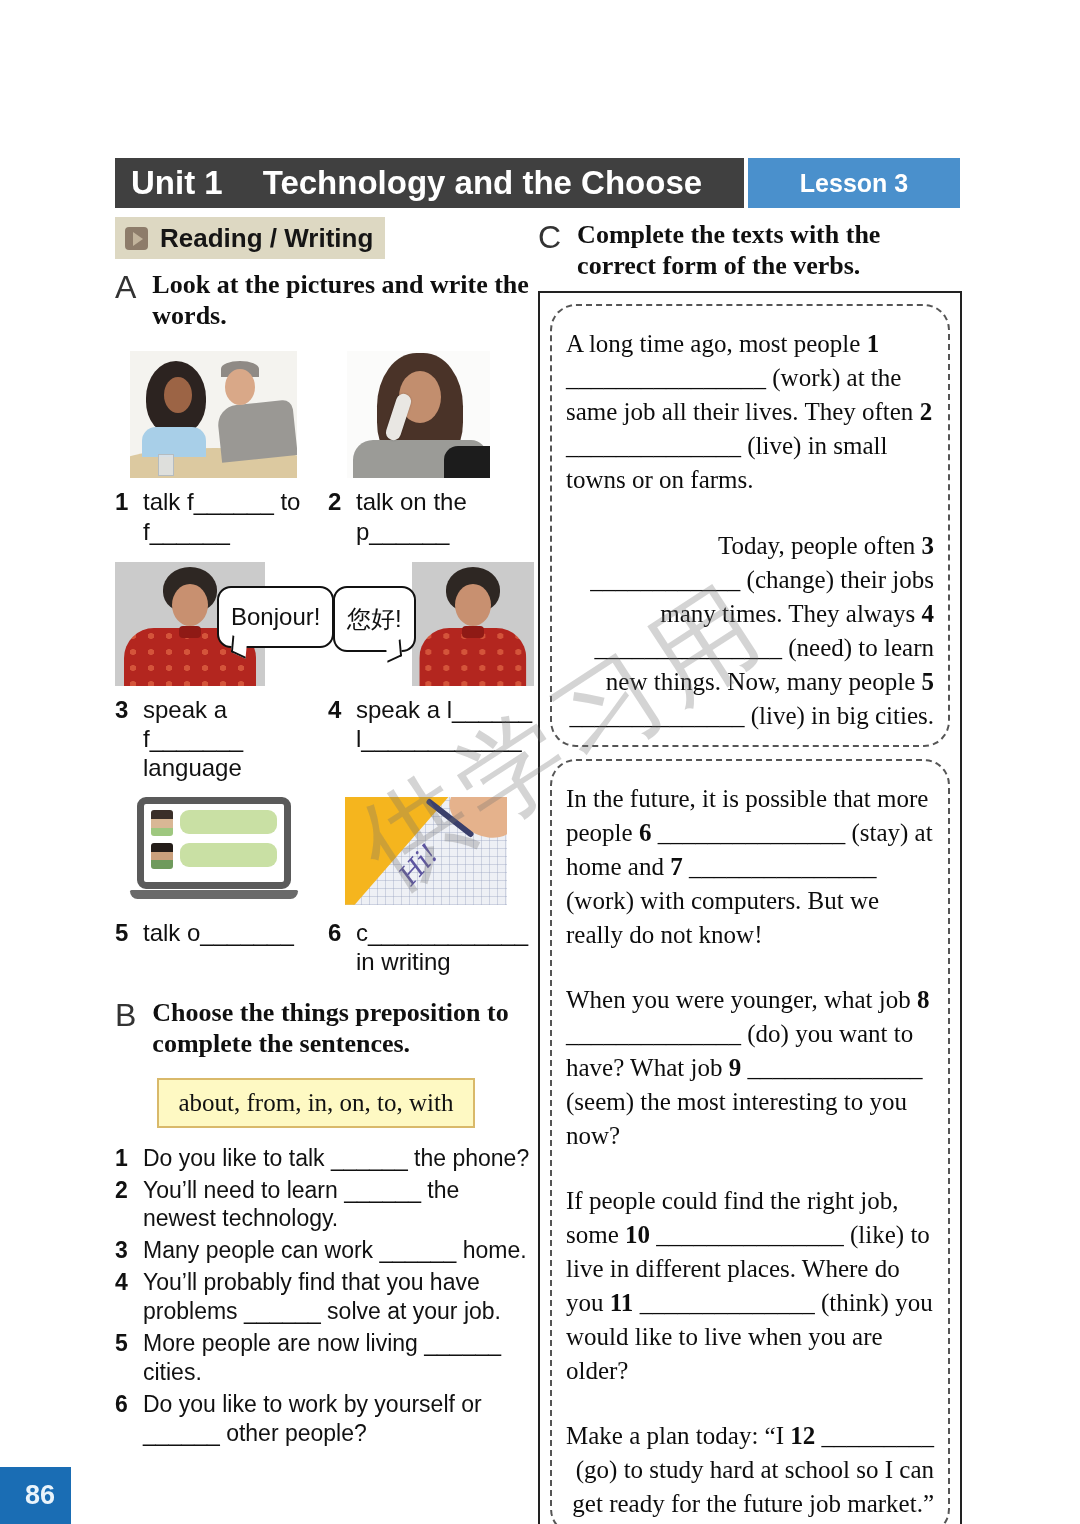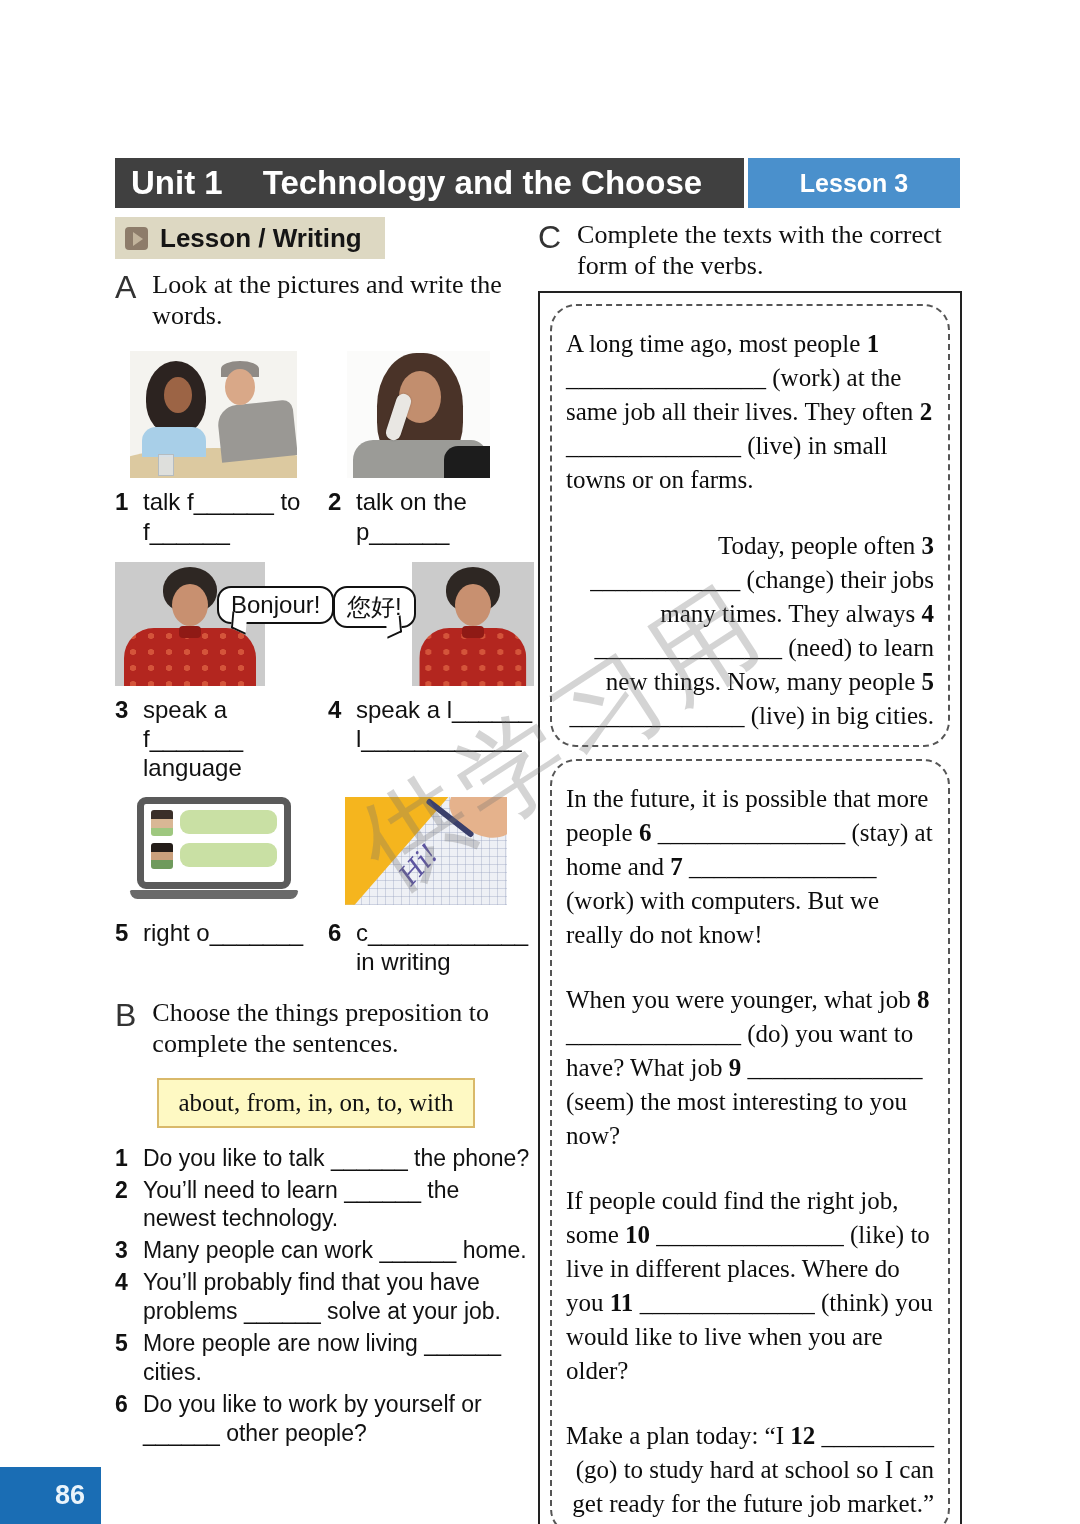--- a/index.html
+++ b/index.html
@@ -32,21 +32,21 @@
   .tag-icon::after {
     content:""; position:absolute; left:8px; top:5px;
     border-left:10px solid #c2b49c; border-top:7px solid transparent; border-bottom:7px solid transparent;
   }
   .tag-label { font-weight:bold; font-size:26px; color:#151515; }
 
   
   .section-head { display:flex; gap:16px; }
   .letter { font-size:32px; color:#333; line-height:1.1; font-family:"Liberation Sans", sans-serif; }
   .instr {
-    font-family:"Liberation Serif", serif; font-weight:normal; font-size:26px;
+    font-family:"Liberation Serif", serif; font-weight:bold; font-size:26px;
     color:#101010; line-height:1.18;
   }
 
   
   .col-left { position:absolute; left:115px; top:270px; width:424px; }
 
   .photos { margin-top:20px; }
   .a-row { position:relative; }
   .row-1 { height:127px; }
   .row-2 { height:124px; margin-top:16px; }
@@ -84,21 +84,21 @@
   .q-dress {
     position:absolute; left:50%; transform:translateX(-50%); bottom:0; width:88%; height:58px;
     background-color:#b3261f;
     background-image:radial-gradient(#d4543a 3px, transparent 3.5px);
     background-size:18px 16px; border-radius:30px 30px 0 0;
   }
   .q-collar { position:absolute; left:50%; transform:translateX(-50%); bottom:48px; width:22px; height:12px; background:#8f1a15; border-radius:4px; }
 
   .bubble {
     position:absolute; top:24px; background:#fff; border:2px solid #111; border-radius:14px;
-    padding:3px 12px; font-size:24px; z-index:5; white-space:nowrap;text-align:center;
+    padding:15px 12px; font-size:24px; z-index:5; white-space:nowrap;text-align:center;
   }
   .bubble::after {
     content:""; position:absolute; bottom:-9px; width:14px; height:14px; background:#fff;
     transform:rotate(25deg) skewX(20deg);
   }
   .bubble-fr { left:102px; }
   .bubble-fr::after { left:12px; border-left:2px solid #111; border-bottom:2px solid #111; }
   .bubble-cn { left:218px; }
   .bubble-cn::after { right:12px; border-right:2px solid #111; border-bottom:2px solid #111; transform:rotate(-25deg) skewX(-20deg); }
 
@@ -151,39 +151,39 @@
   .dashed-box p:last-child { margin-bottom:0;text-align:right; }
   .dashed-box b { font-weight:bold; }
 
   
   .watermark {
     position:absolute; left:335px; top:665px; font-size:106px; letter-spacing:8px;
     color:rgba(112,112,112,0.30); transform:rotate(-33deg); white-space:nowrap;
     font-family:"DejaVu Sans", sans-serif; z-index:40; pointer-events:none;
   }
   .page-badge {
-    position:absolute; left:0; top:1467px; width:101px; height:57px; background:#1a6db4;
+    position:absolute; left:0; top:1467px; width:71px; height:57px; background:#1a6db4;
     color:#eaf4fb; font-weight:bold; font-size:27px;
     display:flex; align-items:center; justify-content:flex-end; padding-right:16px;
   }
 </style>
 </head>
 <body>
 
 <div class="header-bar">
   <div class="header-main">
     <span class="header-unit">Unit 1</span>
     <span class="header-title">Technology and the Choose</span>
   </div>
   <div class="header-lesson">Lesson 3</div>
 </div>
 
 <div class="tag">
   <span class="tag-icon"></span>
-  <span class="tag-label">Lesson / Writing</span>
+  <span class="tag-label">Reading / Writing</span>
 </div>
 
 <div class="col-left">
 
   <div class="section-head">
     <span class="letter">A</span>
     <span class="instr">Look at the pictures and write the words.</span>
   </div>
 
   <div class="photos">
@@ -275,21 +275,21 @@
         <div class="p6-yellow"></div>
         <div class="p6-hi">Hi!</div>
         <div class="p6-hand"></div>
         <div class="p6-pen"></div>
       </div>
     </div>
     <div class="labels">
       <div class="item">
         <span class="num">5</span>
         <div class="lines">
-          <div>right o_______</div>
+          <div>talk o_______</div>
           <div></div>
         </div>
       </div>
       <div class="item">
         <span class="num">6</span>
         <div class="lines">
           <div>c____________</div>
           <div>in writing</div>
         </div>
       </div>

